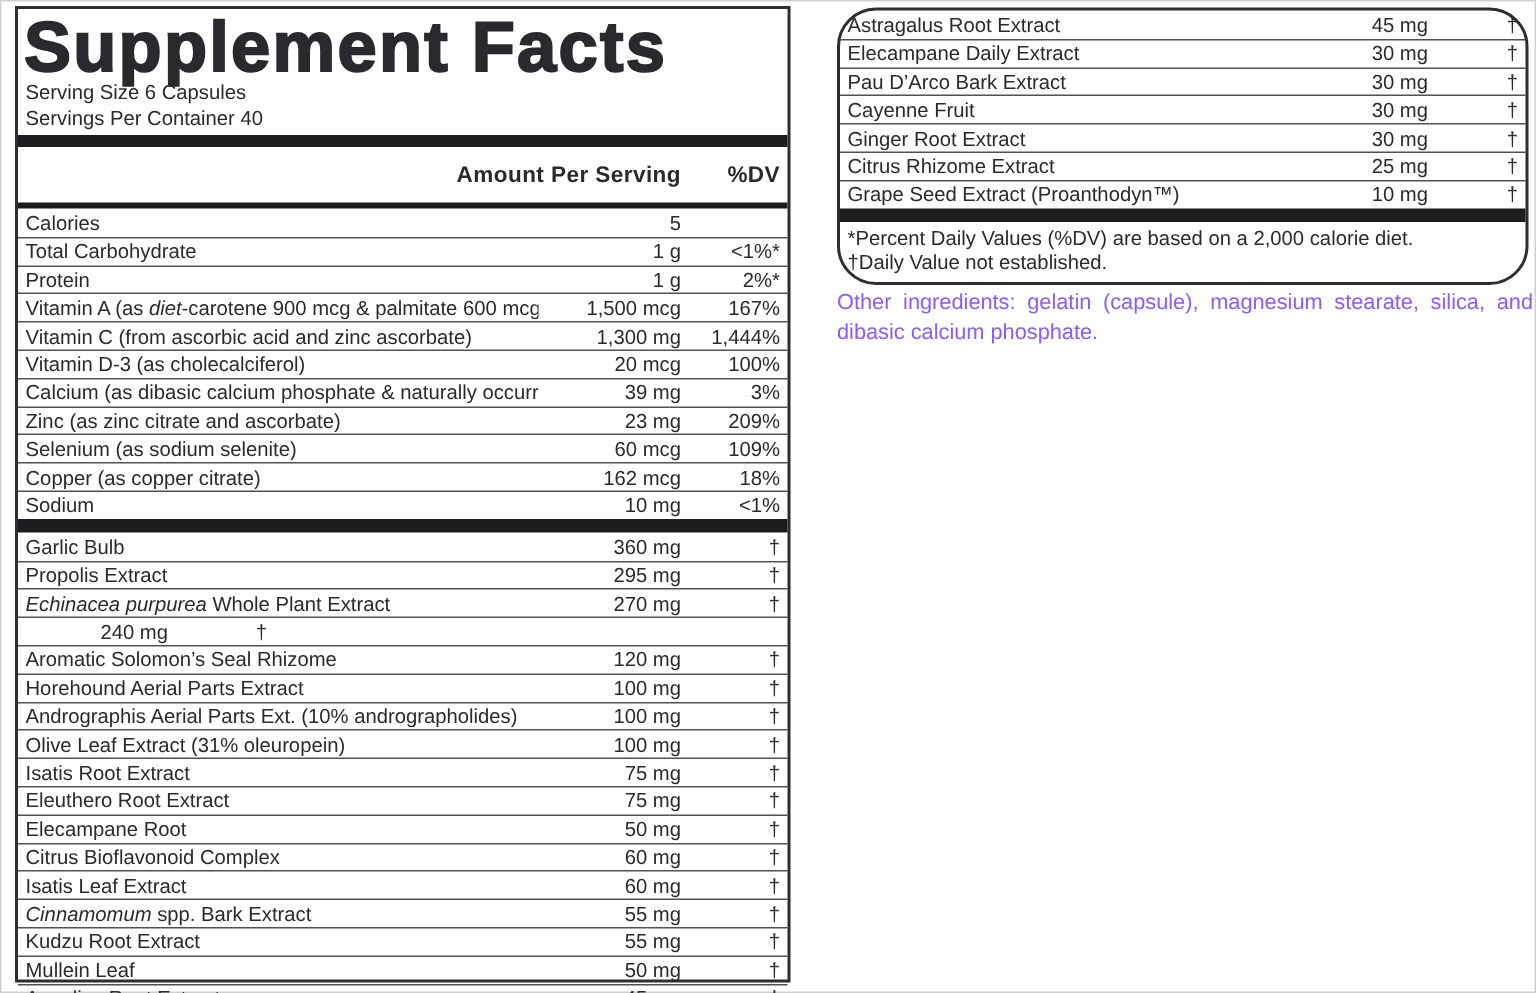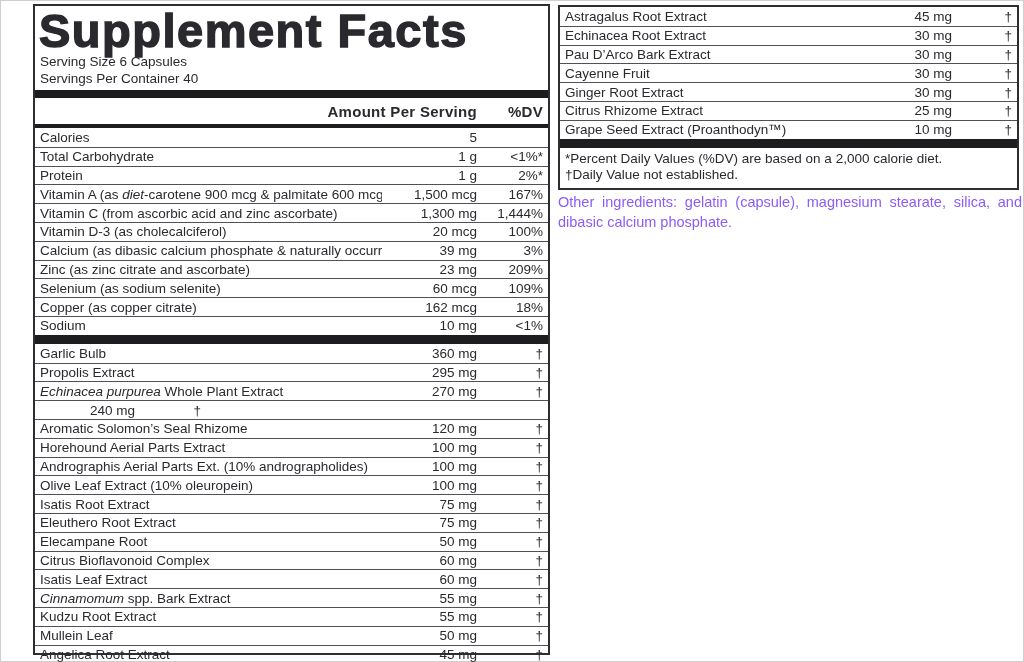--- a/index.html
+++ b/index.html
@@ -12,22 +12,22 @@
     overflow: hidden;
     box-shadow: inset 0 0 0 1px #cfcfcf;
   }
 
   .facts-box {
     position: absolute;
     border: 2px solid #2e2d32;
     background: #ffffff;
     box-sizing: border-box;
   }
-  .facts-box.left  { left: 10px; top: 4px;  width: 517px; height: 651px; margin-left: 23px; }
-  .facts-box.right { left: 558px; top: 5px; width: 461px; }
+  .facts-box.left  { left: 10px; top: 4px;  width: 517px; height: 651px; }
+  .facts-box.right { left: 558px; top: 5px; width: 461px; border-radius: 26px; }
 
   .sf-title {
     font-size: 47px;
     line-height: 46px;
     font-weight: 900;
     letter-spacing: 1.5px;
     -webkit-text-stroke: 1.4px #2a292e;
     padding: 2px 4px 0 4px;
     white-space: nowrap;
     color: #2a292e;
@@ -38,21 +38,21 @@
     padding: 0 5px;
   }
 
   .bar-thick { height: 8px; background: #1d1d1f; margin-top: 3px; }
   .bar-med   { height: 4px; background: #1d1d1f; }
   .bar-thick-plain { height: 9px; background: #1d1d1f; }
 
   .hdr-row {
     display: flex;
     align-items: center;
-    height: 26px;
+    height: 37px;
     font-weight: bold;
     font-size: 15px;
     padding: 0 5px;
     letter-spacing: 0.3px;
   }
   .hdr-row .c-spacer { flex: 1; }
   .hdr-row .c-amt-hdr { text-align: right; }
   .hdr-row .c-dv-hdr  { width: 66px; text-align: right; }
 
   .rows { width: 100%; }
@@ -190,21 +190,21 @@
         <span class="c-name"><span>Horehound Aerial Parts Extract</span></span>
         <span class="c-amt">100 mg</span>
         <span class="c-dv">†</span>
       </div>
       <div class="row">
         <span class="c-name"><span>Andrographis Aerial Parts Ext. (10% andrographolides)</span></span>
         <span class="c-amt">100 mg</span>
         <span class="c-dv">†</span>
       </div>
       <div class="row">
-        <span class="c-name"><span>Olive Leaf Extract (10% oleuropein)</span></span>
+        <span class="c-name"><span>Olive Leaf Extract (31% oleuropein)</span></span>
         <span class="c-amt">100 mg</span>
         <span class="c-dv">†</span>
       </div>
       <div class="row">
         <span class="c-name"><span>Isatis Root Extract</span></span>
         <span class="c-amt">75 mg</span>
         <span class="c-dv">†</span>
       </div>
       <div class="row">
         <span class="c-name"><span>Eleuthero Root Extract</span></span>
@@ -250,21 +250,21 @@
 </div>
 
 <div class="facts-box right">
   <div class="rows">
       <div class="row">
         <span class="c-name"><span>Astragalus Root Extract</span></span>
         <span class="c-amt">45 mg</span>
         <span class="c-dv">†</span>
       </div>
       <div class="row">
-        <span class="c-name"><span>Echinacea Root Extract</span></span>
+        <span class="c-name"><span>Elecampane Daily Extract</span></span>
         <span class="c-amt">30 mg</span>
         <span class="c-dv">†</span>
       </div>
       <div class="row">
         <span class="c-name"><span>Pau D’Arco Bark Extract</span></span>
         <span class="c-amt">30 mg</span>
         <span class="c-dv">†</span>
       </div>
       <div class="row">
         <span class="c-name"><span>Cayenne Fruit</span></span>

